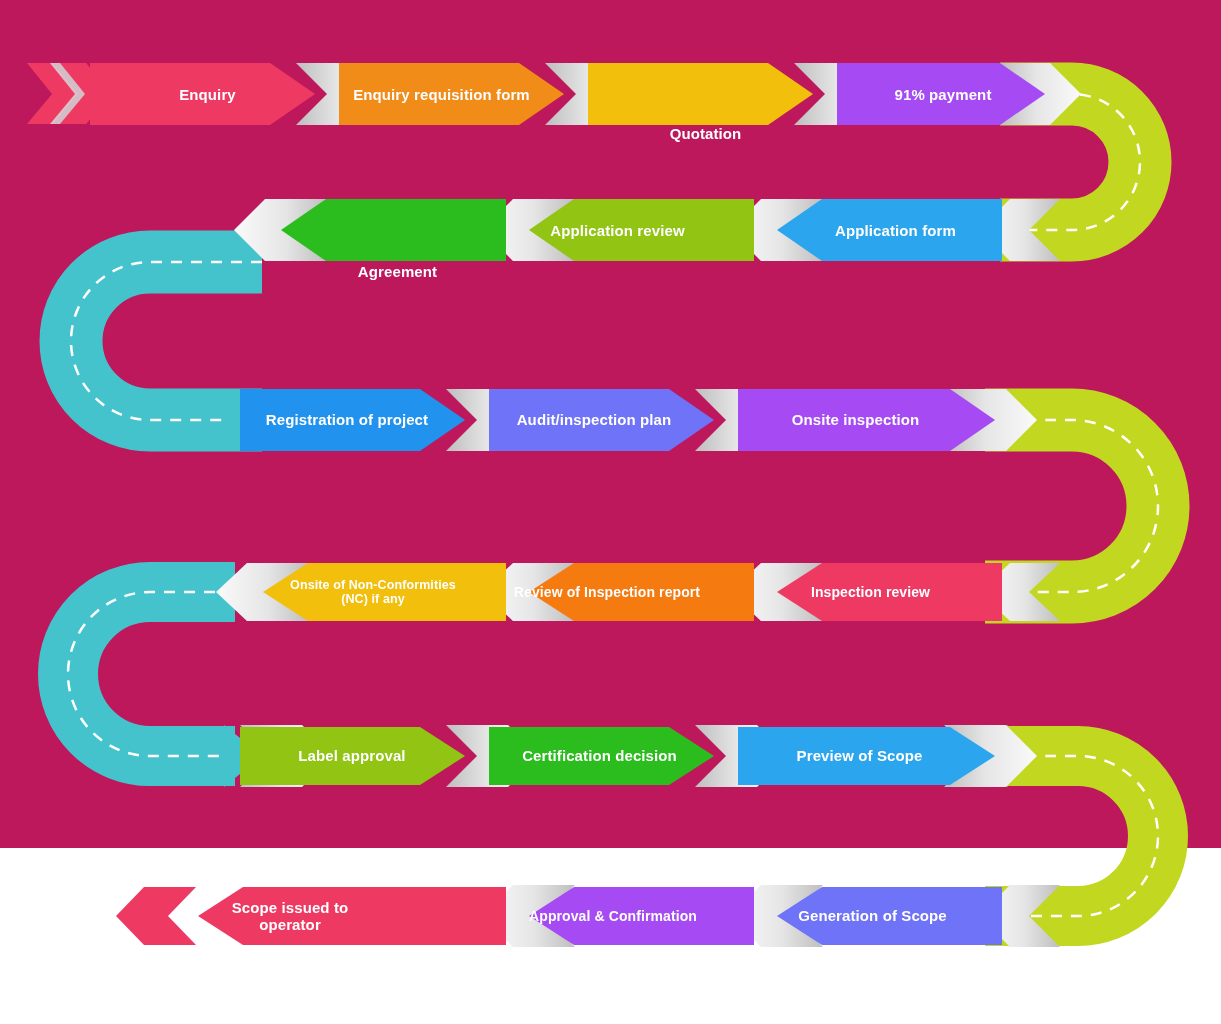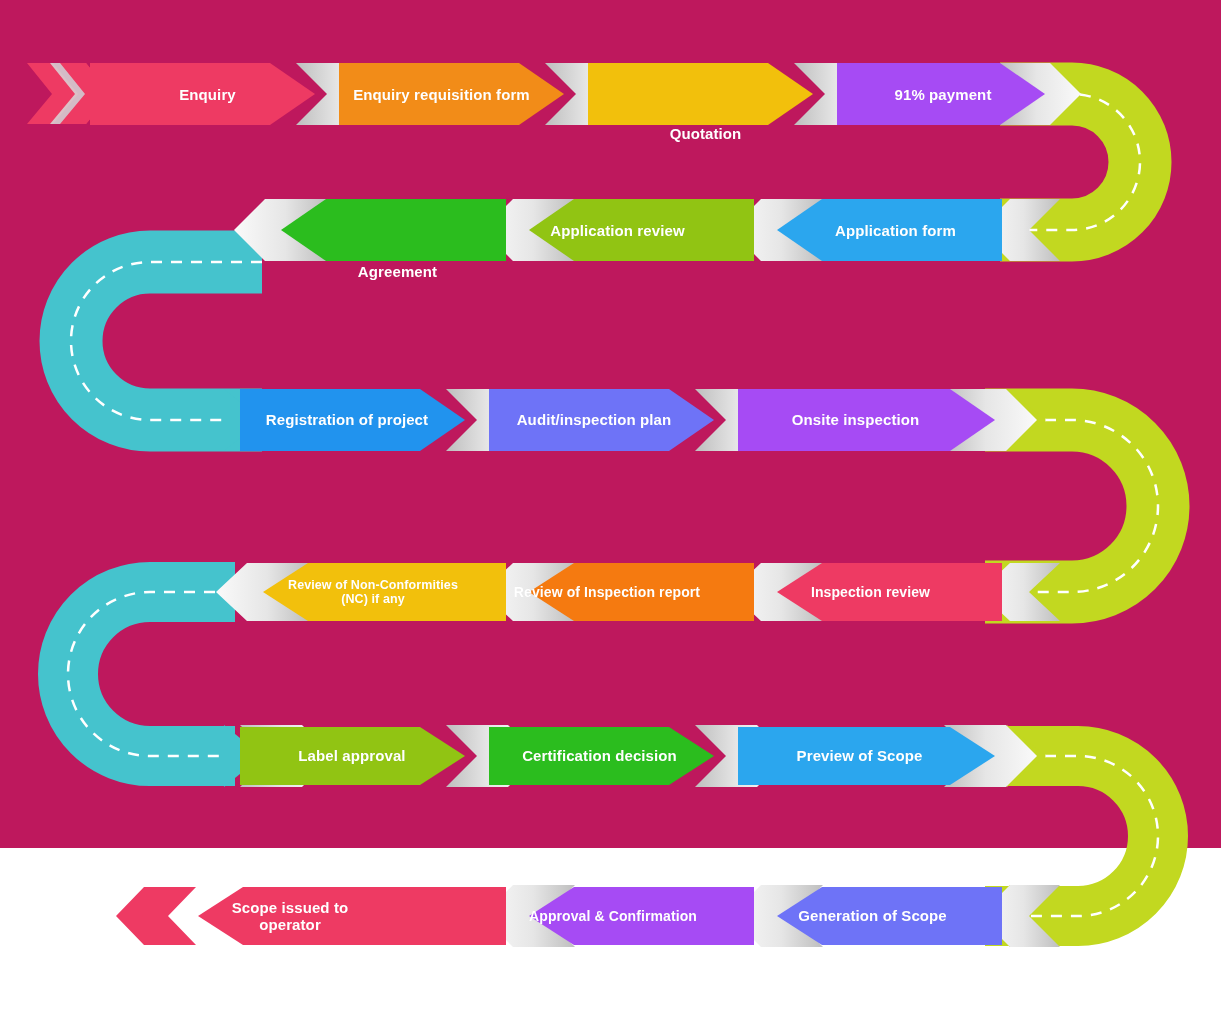--- a/index.html
+++ b/index.html
@@ -179,21 +179,21 @@
   <div class="lbl" style="left:788px;top:199px;width:215px;height:63px;font-size:15px;">Application form</div>
   <div class="lbl" style="left:510px;top:199px;width:215px;height:63px;font-size:15px;">Application review</div>
   <div class="lbl" style="left:290px;top:199px;width:215px;height:63px;font-size:15px;margin-top:41px;">Agreement</div>
 
   <div class="lbl" style="left:252px;top:389px;width:190px;height:62px;font-size:15px;">Registration of project</div>
   <div class="lbl" style="left:504px;top:389px;width:180px;height:62px;font-size:15px;">Audit/inspection plan</div>
   <div class="lbl" style="left:748px;top:389px;width:215px;height:62px;font-size:15px;">Onsite inspection</div>
 
   <div class="lbl" style="left:763px;top:563px;width:215px;height:58px;font-size:14px;">Inspection review</div>
   <div class="lbl" style="left:512px;top:563px;width:190px;height:58px;font-size:14px;">Review of Inspection report</div>
-  <div class="lbl" style="left:278px;top:563px;width:190px;height:58px;font-size:12.5px;">Review of Non-Conformities (NC) if any</div>
+  <div class="lbl" style="left:278px;top:563px;width:190px;height:58px;font-size:12.5px;">Onsite of Non-Conformities (NC) if any</div>
 
   <div class="lbl" style="left:252px;top:727px;width:200px;height:58px;font-size:15px;">Label approval</div>
   <div class="lbl" style="left:497px;top:727px;width:205px;height:58px;font-size:15px;">Certification decision</div>
   <div class="lbl" style="left:752px;top:727px;width:215px;height:58px;font-size:15px;">Preview of Scope</div>
 
   <div class="lbl" style="left:765px;top:887px;width:215px;height:58px;font-size:15px;">Generation of Scope</div>
   <div class="lbl" style="left:508px;top:887px;width:210px;height:58px;font-size:14px;text-align:right;">Approval &amp; Confirmation</div>
   <div class="lbl" style="left:205px;top:887px;width:170px;height:58px;font-size:15px;">Scope issued to operator</div>
 </div>
 

